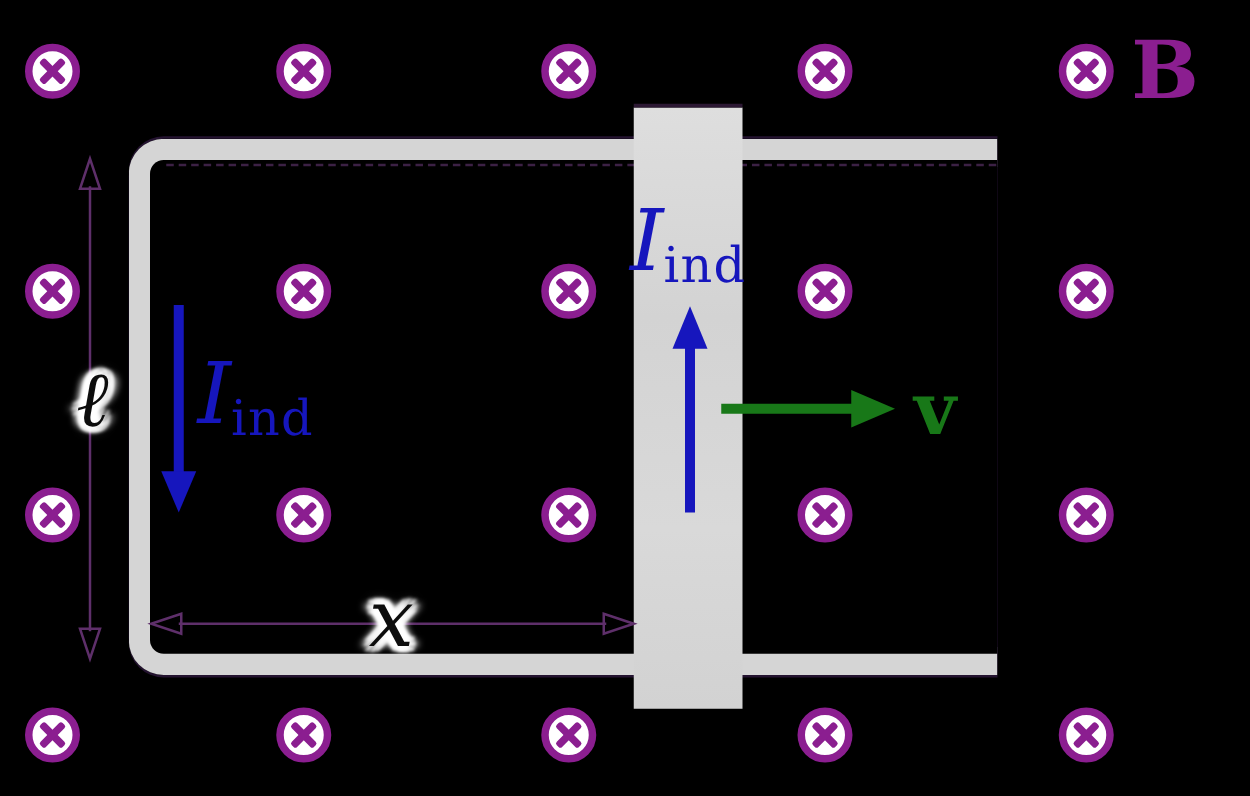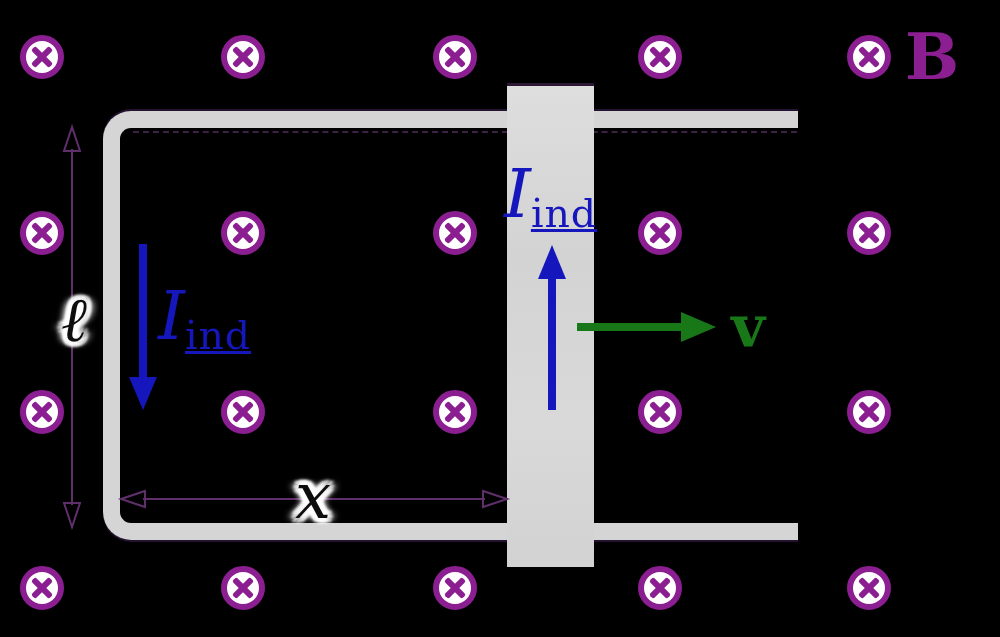--- a/index.html
+++ b/index.html
@@ -76,21 +76,21 @@
       -5px 0 3px #fff, 5px 0 3px #fff,
       0 -5px 3px #fff, 0 5px 3px #fff,
       -4px -4px 3px #fff, 4px -4px 3px #fff,
       -4px 4px 3px #fff, 4px 4px 3px #fff,
       -7px 0 6px #fff, 7px 0 6px #fff;
   }
   #lbl-ell{left:74px;top:322px;transform:translate(-50%,-54%);font-size:62px;}
   #lbl-x{left:313px;top:497px;transform:translate(-50%,-52%);font-size:64px;}
   .iind{color:var(--blue);font-size:68px;}
   .iind .isym{font-style:italic;}
-  .iind sub{font-size:0.58em;font-style:normal;vertical-align:-0.25em;letter-spacing:1px;text-decoration:underline;}
+  .iind sub{font-size:0.58em;font-style:normal;vertical-align:-0.25em;letter-spacing:1px;}
   #lbl-iind-left{left:158px;top:282px;}
   #lbl-iind-rod{left:504px;top:160px;}
   #lbl-v{left:748px;top:327px;transform:translate(-50%,-50%);color:var(--green);font-size:58px;font-weight:bold;}
   #lbl-B{left:932px;top:57px;transform:translate(-50%,-50%);color:var(--purple);font-size:64px;font-weight:bold;}
 </style>
 </head>
 <body>
 
 <div id="canvas">
 

